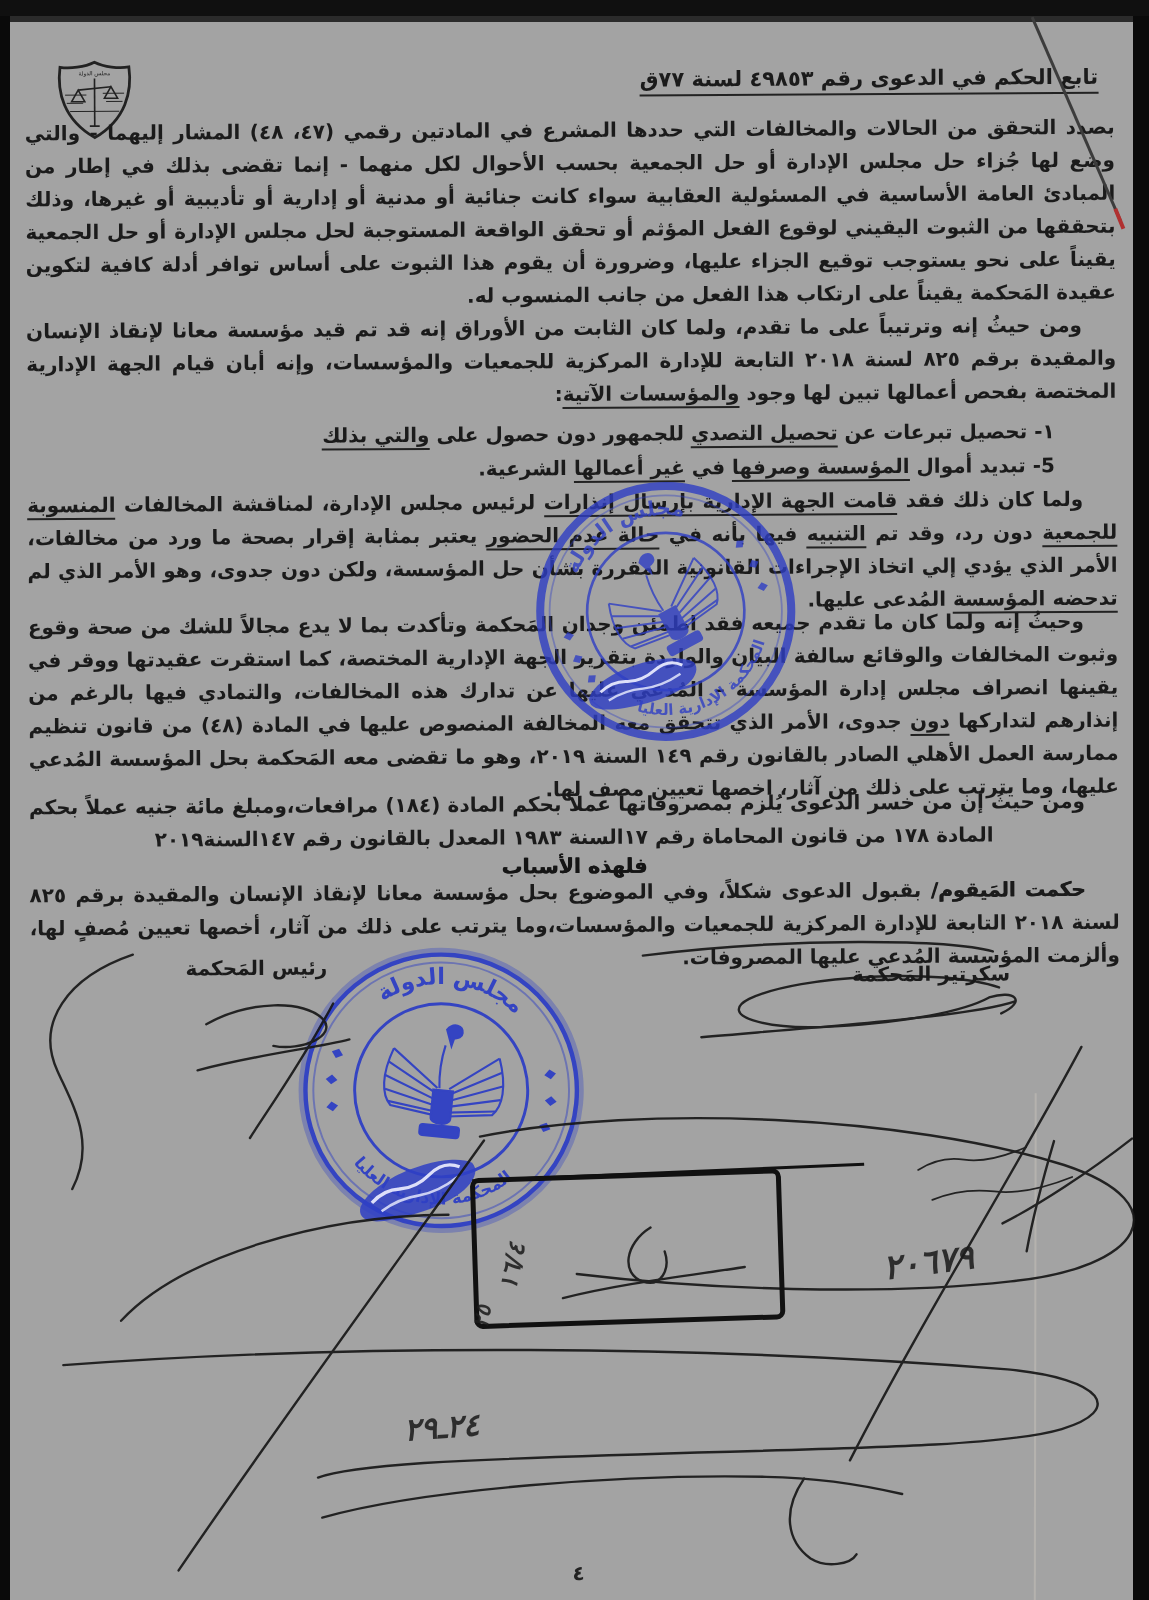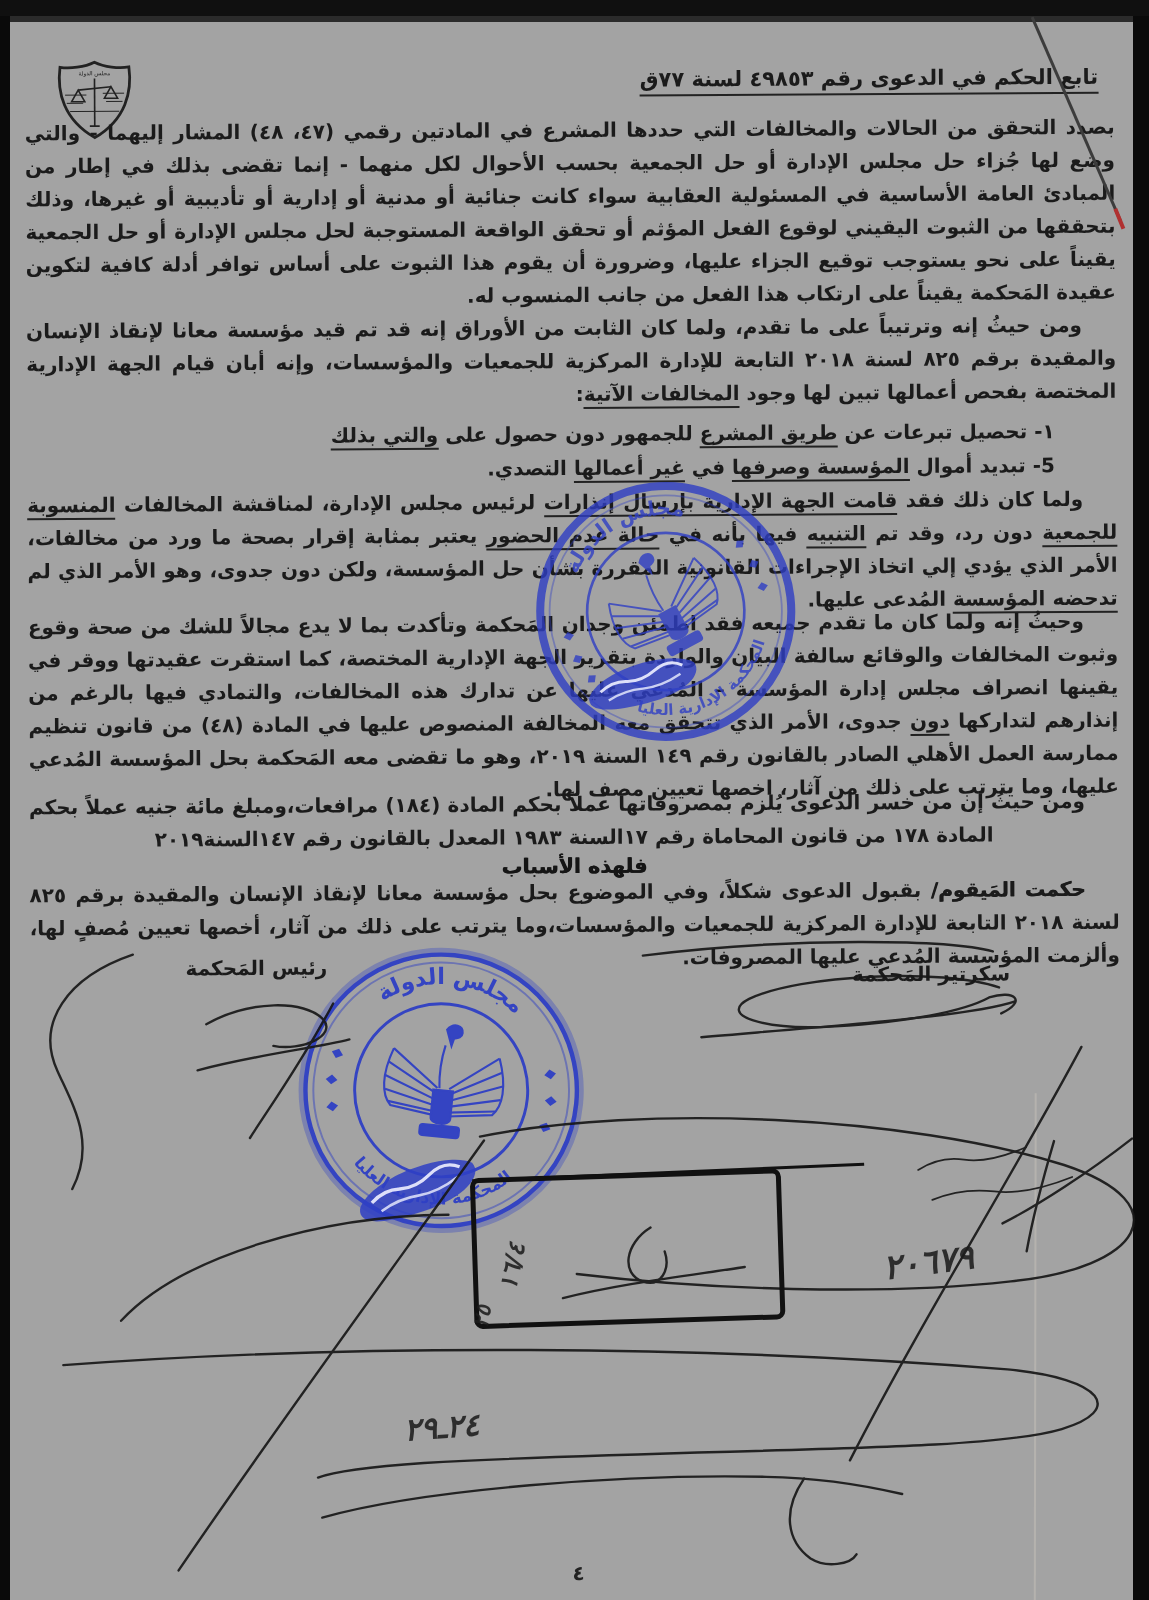--- a/index.html
+++ b/index.html
@@ -70,29 +70,29 @@
 
     <div class="header">
       <span class="hu">تابع الحكم في الدعوى رقم ٤٩٨٥٣ لسنة ٧٧ق</span>
     </div>
 
     <div class="t" style="top:98px">
       <span>بصدد التحقق من الحالات والمخالفات التي حددها المشرع في المادتين رقمي (٤٧، ٤٨) المشار إليهما - والتي وضع لها جُزاء حل مجلس الإدارة أو حل الجمعية بحسب الأحوال لكل منهما - إنما تقضى بذلك في إطار من المبادئ العامة الأساسية في المسئولية العقابية سواء كانت جنائية أو مدنية أو إدارية أو تأديبية أو غيرها، وذلك بتحققها من الثبوت اليقيني لوقوع الفعل المؤثم أو تحقق الواقعة المستوجبة لحل مجلس الإدارة أو حل الجمعية يقيناً على نحو يستوجب توقيع الجزاء عليها، وضرورة أن يقوم هذا الثبوت على أساس توافر أدلة كافية لتكوين عقيدة المَحكمة يقيناً على ارتكاب هذا الفعل من جانب المنسوب له.</span>
     </div>
 
     <div class="t indent" style="top:296px">
-      <span>ومن حيثُ إنه وترتيباً على ما تقدم، ولما كان الثابت من الأوراق إنه قد تم قيد مؤسسة معانا لإنقاذ الإنسان والمقيدة برقم ٨٢٥ لسنة ٢٠١٨ التابعة للإدارة المركزية للجمعيات والمؤسسات، وإنه أبان قيام الجهة الإدارية المختصة بفحص أعمالها تبين لها وجود </span><span class="u">المخالفات الآتية</span><span>:</span>
+      <span>ومن حيثُ إنه وترتيباً على ما تقدم، ولما كان الثابت من الأوراق إنه قد تم قيد مؤسسة معانا لإنقاذ الإنسان والمقيدة برقم ٨٢٥ لسنة ٢٠١٨ التابعة للإدارة المركزية للجمعيات والمؤسسات، وإنه أبان قيام الجهة الإدارية المختصة بفحص أعمالها تبين لها وجود </span><span class="u">والمؤسسات الآتية</span><span>:</span>
     </div>
 
     <div class="t item" style="top:402px">
-      <span>١- تحصيل تبرعات عن </span><span class="u">طريق المشرع</span><span> للجمهور دون حصول على </span><span class="u">والتي بذلك</span>
+      <span>١- تحصيل تبرعات عن </span><span class="u">تحصيل التصدي</span><span> للجمهور دون حصول على </span><span class="u">والتي بذلك</span>
     </div>
 
     <div class="t item" style="top:436px">
-      <span>5- تبديد أموال </span><span class="u">المؤسسة وصرفها</span><span> في </span><span class="u">غير أعمالها</span><span> التصدي.</span>
+      <span>5- تبديد أموال </span><span class="u">المؤسسة وصرفها</span><span> في </span><span class="u">غير أعمالها</span><span> الشرعية.</span>
     </div>
 
     <div class="t indent" style="top:470px">
       <span>ولما كان ذلك فقد </span><span class="u">قامت الجهة الإدارية بإرسال إنذارات</span><span> لرئيس مجلس الإدارة، لمناقشة المخالفات </span><span class="u">المنسوبة للجمعية</span><span> دون رد، وقد تم </span><span class="u">التنبيه</span><span> فيها بأنه في </span><span class="u">حالة عدم الحضور</span><span> يعتبر بمثابة إقرار بصحة ما ورد من مخالفات، الأمر الذي يؤدي إلي اتخاذ الإجراءات القانونية المقررة بشأن حل المؤسسة، ولكن دون جدوى، وهو الأمر الذي لم </span><span class="u">تدحضه المؤسسة</span><span> المُدعى عليها.</span>
     </div>
 
     <div class="t indent" style="top:592px">
       <span>وحيثُ إنه ولما كان ما تقدم جميعه فقد اطمئن وجدان المَحكمة وتأكدت بما لا يدع مجالاً للشك من صحة وقوع وثبوت المخالفات والوقائع سالفة البيان والواردة بتقرير الجهة الإدارية المختصة، كما استقرت عقيدتها ووقر في يقينها انصراف مجلس إدارة المؤسسة – المُدعي عليها عن تدارك هذه المخالفات، والتمادي فيها بالرغم من إنذارهم لتداركها </span><span class="u">دون</span><span> جدوى، الأمر الذي تتحقق معه المخالفة المنصوص عليها في المادة (٤٨) من قانون تنظيم ممارسة العمل الأهلي الصادر بالقانون رقم ١٤٩ السنة ٢٠١٩، وهو ما تقضى معه المَحكمة بحل المؤسسة المُدعي عليها، وما يترتب على ذلك من آثار، اخصها تعيين مصف لها.</span>
     </div>
 

